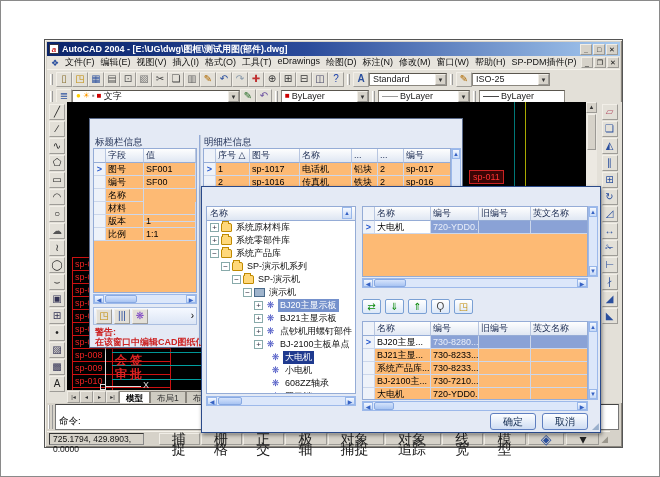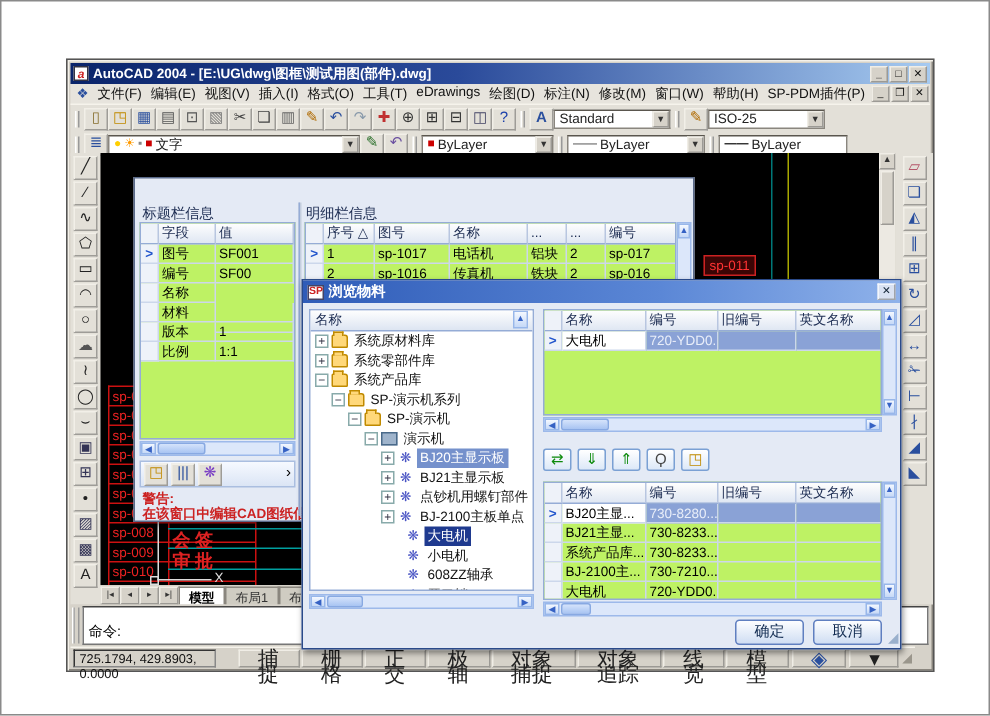--- a/index.html
+++ b/index.html
@@ -64,21 +64,21 @@
 .d2{left:200px;top:185px;width:400px;height:247px;border:1px solid #2a4a8a;z-index:20}
 .dlg-title{position:absolute;left:0;top:0;right:0;height:14px;color:#fff;font-size:9.5px;font-weight:bold;
  display:flex;align-items:center;gap:3px;padding:0 3px}
 .dt-gray{background:linear-gradient(90deg,#7e8cae,#a9b5cf 60%,#c3cddf)}
 .dt-blue{background:linear-gradient(90deg,#2f5cb8,#5b87d6 60%,#8fb2ea);height:15px}
 .sp-icon{flex:0 0 11px;width:11px;height:10px;background:#fff;border:1px solid #446;
  color:#c22;font-size:7px;line-height:8px;text-align:center;font-weight:bold}
 .dbtns{margin-left:auto;display:flex;gap:1px}
 .dbtn{width:12px;height:11px;background:#d9e2f2;border:1px outset #f2f6fc;font-size:7px;line-height:9px;text-align:center;color:#123}
 .pane-label{position:absolute;font-size:9.5px;color:#1a2a50}
-.grid{position:absolute;background:#bef264;border:1px solid #95acd6;overflow:hidden;font-size:9px;color:#000}
+.grid{position:absolute;background:#fdba74;border:1px solid #95acd6;overflow:hidden;font-size:9px;color:#000}
 .g-row{display:flex;height:13px;line-height:12px}
 .g-row.h{height:14px;line-height:13px;background:linear-gradient(#fefefe,#dde5f2);color:#1a2a50}
 .g-cell{border-right:1px solid #ccd7eb;border-bottom:1px solid #ccd7eb;padding:0 2px;white-space:nowrap;overflow:hidden;flex:0 0 auto}
 .g-row.h .g-cell{border-right:1px solid #b8c6e0;border-bottom:1px solid #95acd6}
 .mark{flex:0 0 12px;width:12px;background:#eef2f9;color:#2255cc;font-weight:bold;text-align:center;padding:0}
 .sel{background:#8aa2d6;color:#e9eef9}
 .cur{background:#fff;color:#000}
 .xph{position:absolute;height:10px;display:flex;background:#dce7fa;border:1px solid #9db9ea}
 .xpv{position:absolute;width:10px;display:flex;flex-direction:column;background:#dce7fa;border:1px solid #9db9ea}
 .xarr{flex:0 0 10px;width:100%;height:8px;background:linear-gradient(#f4f8ff,#c6d9f7);color:#3662c4;
@@ -540,27 +540,20 @@
         </div>
       </div>
     <div class="xpv" style="left:361px;top:29px;height:145px">
       <span class="xarr">▲</span>
       <span class="xfill"></span>
       <span class="xarr">▼</span>
     </div>
   </div>
 
   <div class="dlg d2">
-    <div class="dlg-title dt-blue">
-      <span class="sp-icon">SP</span>
-      <span>浏览物料</span>
-      <span class="dbtns">
-          <span class="dbtn">✕</span>
-        </span>
-    </div>
 
     <div class="treebox" style="left:4px;top:19px;width:150px;height:188px">
       <div class="tree-hd">
         <span>名称</span>
         <span class="tva">▲</span>
       </div>
       <div id="mat-tree">
           <div class="tree-row" style="padding-left: 3px;">
             <span class="expander">+</span>
             <span class="ti ti-folder"></span>

